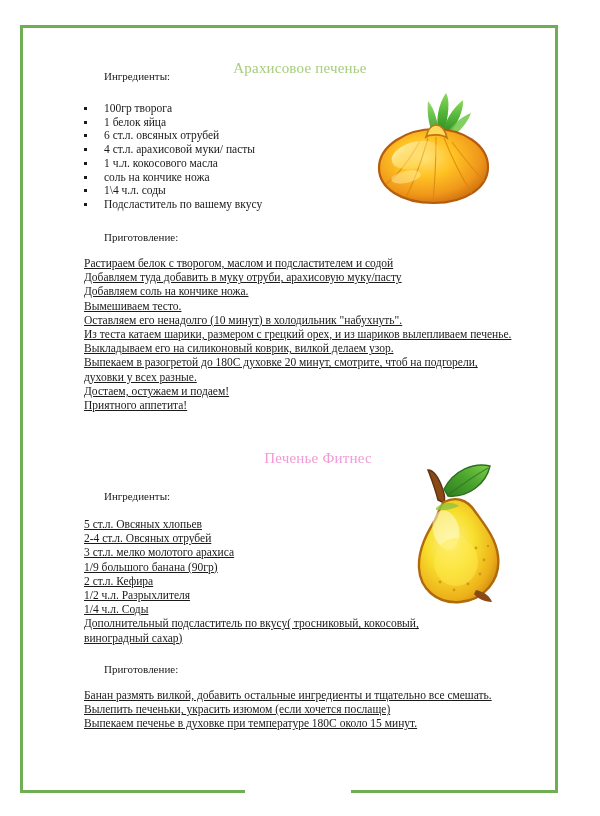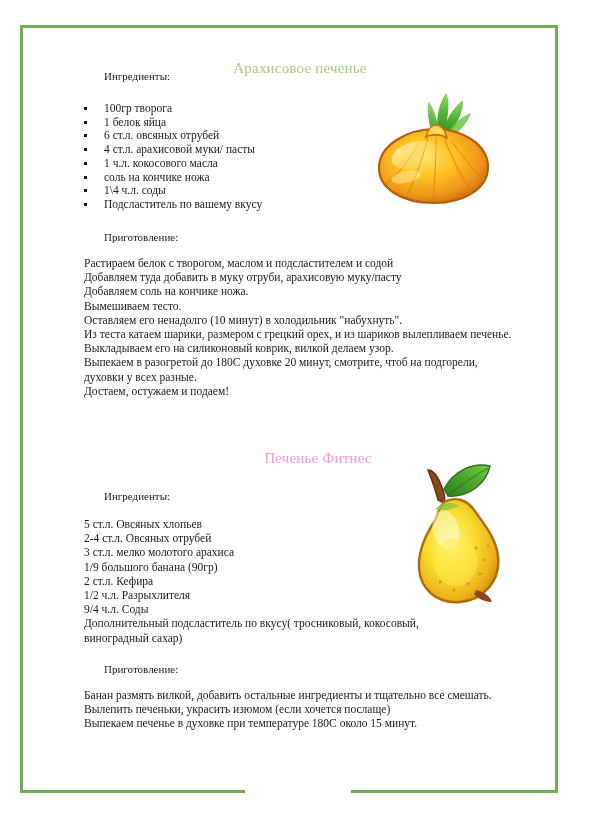--- a/index.html
+++ b/index.html
@@ -99,20 +99,21 @@
     height: 3px;
     background: #1a1a1a;
   }
 
   
   .lines {
     position: absolute;
     margin: 0;
     padding: 0;
     list-style: none;
+    text-decoration: underline;
   }
   .lines li {
     font-size: 11.5px;
     line-height: 14.2px;
     color: #1a1a1a;
     white-space: nowrap;
   }
 
   .steps-1 { left: 84px; top: 256px; }
   .ing-2   { left: 84px; top: 517px; }
@@ -156,20 +157,21 @@
     <li>Растираем белок с творогом, маслом и подсластителем и содой</li>
     <li>Добавляем туда добавить в муку отруби, арахисовую муку/пасту</li>
     <li>Добавляем соль на кончике ножа.</li>
     <li>Вымешиваем тесто.</li>
     <li>Оставляем его ненадолго (10 минут) в холодильник "набухнуть".</li>
     <li>Из теста катаем шарики, размером с грецкий орех, и из шариков вылепливаем печенье.</li>
     <li>Выкладываем его на силиконовый коврик, вилкой делаем узор.</li>
     <li>Выпекаем в разогретой до 180С духовке 20 минут, смотрите, чтоб на подгорели,</li>
     <li>духовки у всех разные.</li>
     <li>Достаем, остужаем и подаем!</li>
+    <li>Приятного аппетита!</li>
   </ul>
 
   <div class="art art-onion">
     <svg viewBox="0 0 130 130" xmlns="http://www.w3.org/2000/svg">
       <defs>
         <radialGradient id="onionBody" cx="42%" cy="38%" r="68%">
           <stop offset="0%" stop-color="#ffe27a"></stop>
           <stop offset="38%" stop-color="#ffc324"></stop>
           <stop offset="75%" stop-color="#f0971a"></stop>
           <stop offset="100%" stop-color="#c96a10"></stop>
@@ -218,21 +220,21 @@
 
   <div class="label" style="left:84px; top:490px;">Ингредиенты:</div>
 
   <ul class="lines ing-2">
     <li>5 ст.л. Овсяных хлопьев</li>
     <li>2-4 ст.л. Овсяных отрубей</li>
     <li>3 ст.л. мелко молотого арахиса</li>
     <li>1/9 большого банана (90гр)</li>
     <li>2 ст.л. Кефира</li>
     <li>1/2 ч.л. Разрыхлителя</li>
-    <li>9/4 ч.л. Соды</li>
+    <li>1/4 ч.л. Соды</li>
     <li>Дополнительный подсластитель по вкусу( тросниковый, кокосовый,</li>
     <li>виноградный сахар)</li>
   </ul>
 
   <div class="label" style="left:84px; top:663px;">Приготовление:</div>
 
   <ul class="lines steps-2">
     <li>Банан размять вилкой, добавить остальные ингредиенты и тщательно все смешать.</li>
     <li>Вылепить печеньки, украсить изюмом (если хочется послаще)</li>
     <li>Выпекаем печенье в духовке при температуре 180С около 15 минут.</li>

